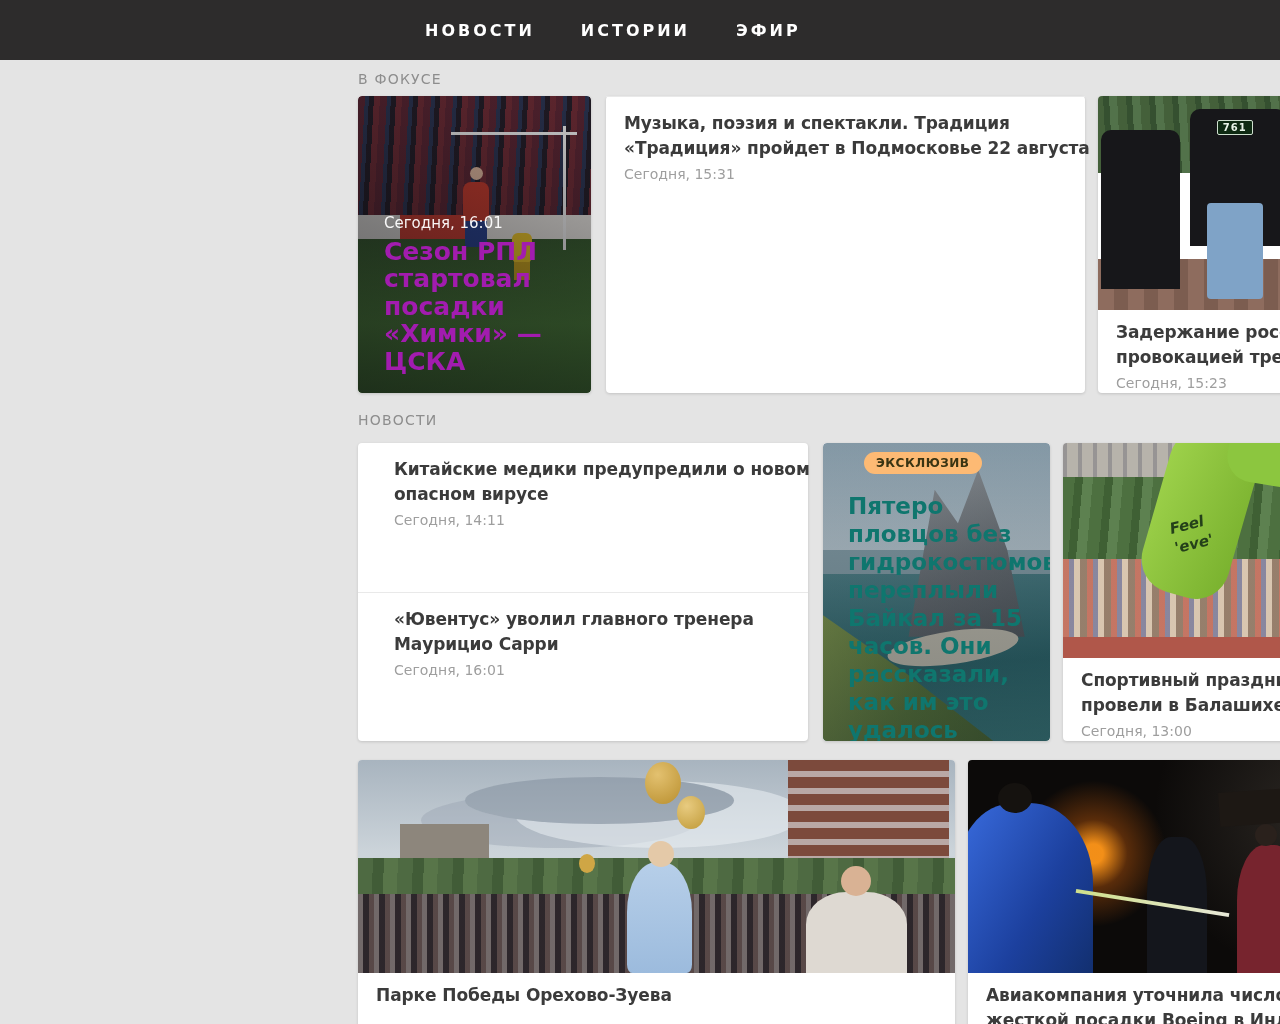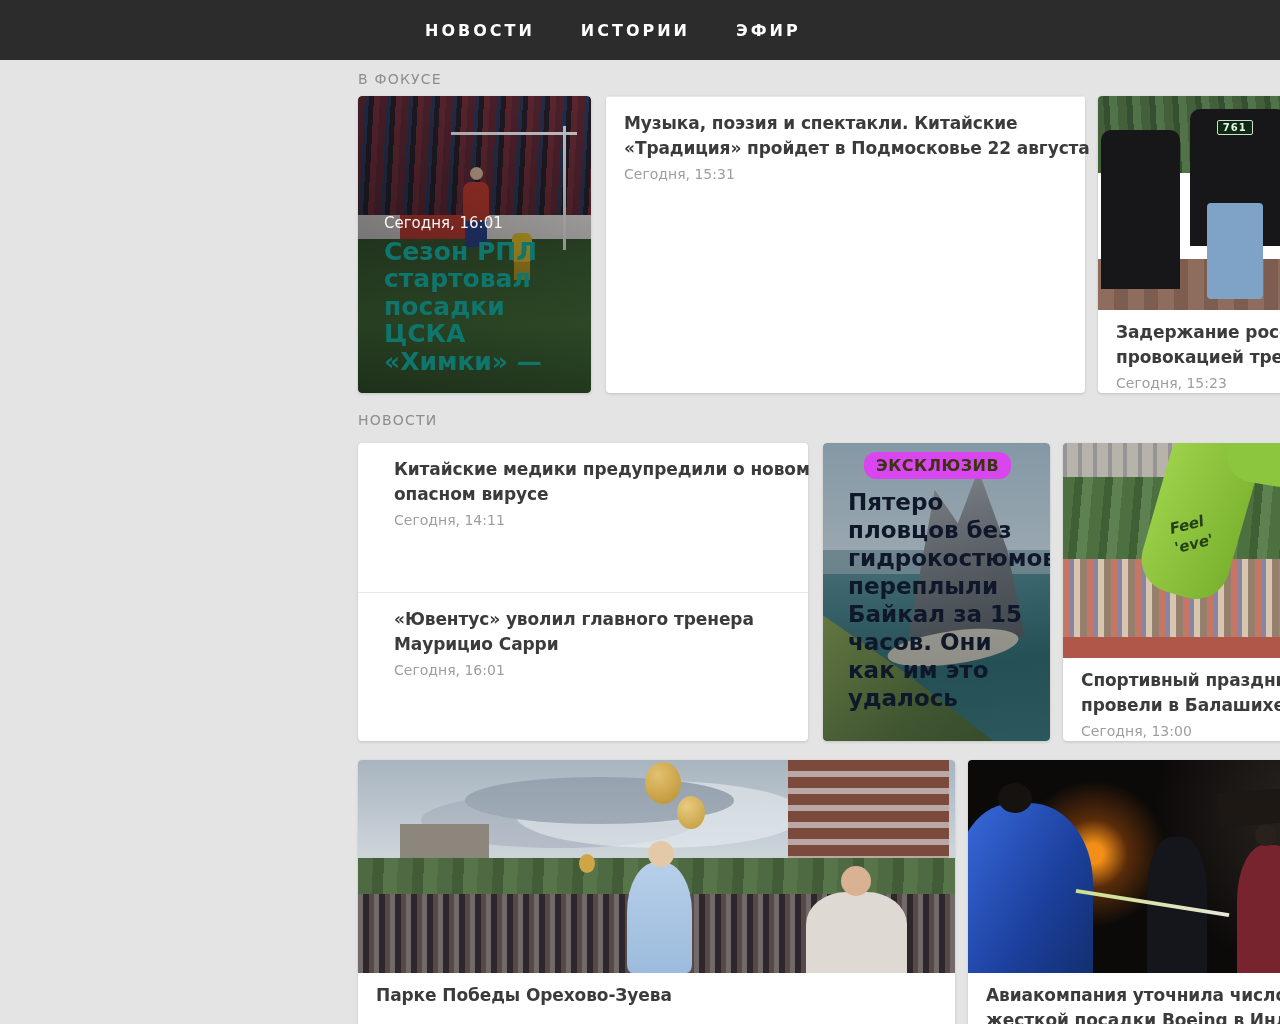--- a/index.html
+++ b/index.html
@@ -19,39 +19,39 @@
   .tl{display:block;white-space:nowrap;}
   h2,h3{margin:0;}
   .titem h3, .caption h3{font-size:17px;line-height:1.45;font-weight:700;color:#3b3b3b;letter-spacing:-0.1px;}
   .time{font-size:14px;color:#9e9e9e;margin-top:6px;}
 
   
   .featured{left:358px;top:96px;width:233px;height:297px;overflow:hidden;}
   .featured .img{bottom:0;border-radius:4px;}
   .overlay-text{position:absolute;left:26px;right:10px;bottom:18px;z-index:5;}
   .overlay-text .time{color:rgba(255,255,255,.95);font-size:15px;margin:0 0 6px 0;}
-  .otitle{color:#0f766e;font-size:25px;line-height:1.1;font-weight:700;}
+  .otitle{color:#a21caf;font-size:25px;line-height:1.1;font-weight:700;}
 
   .focus-text{left:606px;top:96px;width:479px;height:297px;}
   .titem{padding:14px 18px 0 18px;height:134px;cursor:pointer;}
   .divider{height:1px;background:#e9e9e9;margin:0;}
 
   .focus-photo{left:1098px;top:96px;width:330px;height:297px;}
   .focus-photo .img{height:214px;}
   .caption{position:absolute;left:0;right:0;bottom:0;padding:10px 18px 12px 18px;}
   .focus-photo .caption{top:214px;}
 
   
   .news-text{left:358px;top:443px;width:450px;height:298px;}
   .news-text .titem{height:135px;padding-left:36px;}
   .exclusive{left:823px;top:443px;width:227px;height:298px;overflow:hidden;}
   .exclusive .img{bottom:0;border-radius:4px;}
   .ex-content{position:absolute;left:25px;top:9px;right:0;z-index:5;}
-  .badge{display:inline-block;margin-left:16px;background:#d946ef;color:#3a3413;font-size:16px;font-weight:700;letter-spacing:.5px;padding:4px 12px;border-radius:12px;}
-  .ex-title{margin-top:9px;color:#0f172a;font-size:23px;line-height:1.22;font-weight:700;}
+  .badge{display:inline-block;margin-left:16px;background:#fdba74;color:#3a3413;font-size:12px;font-weight:700;letter-spacing:.5px;padding:4px 12px;border-radius:12px;}
+  .ex-title{margin-top:18px;color:#0f766e;font-size:23px;line-height:1.22;font-weight:700;}
   .news-photo{left:1063px;top:443px;width:330px;height:298px;}
   .news-photo .img{height:215px;}
   .news-photo .caption{top:215px;}
 
   
   .bottom-left{left:358px;top:760px;width:597px;height:330px;}
   .bottom-right{left:968px;top:760px;width:597px;height:330px;}
   .bottom-left .img,.bottom-right .img{height:213px;}
   .bottom-left .caption,.bottom-right .caption{top:213px;}
 
@@ -152,31 +152,31 @@
       <div class="fb-keeper"></div>
       <div class="fb-keeperlegs"></div>
       <div class="fb-shade"></div>
     </div>
     <div class="overlay-text">
       <div class="time">Сегодня, 16:01</div>
       <h2 class="otitle">
           <span class="tl">Сезон РПЛ</span>
           <span class="tl">стартовал</span>
           <span class="tl">посадки</span>
+          <span class="tl">«Химки» —</span>
           <span class="tl">ЦСКА</span>
-          <span class="tl">«Химки» —</span>
         </h2>
     </div>
   </article>
 
   <div class="card focus-text">
     <div class="divider"></div>
     <article class="titem">
       <h3>
-          <span class="tl">Музыка, поэзия и спектакли. Китайские</span>
+          <span class="tl">Музыка, поэзия и спектакли. Традиция</span>
           <span class="tl">«Традиция» пройдет в Подмосковье 22 августа</span>
         </h3>
       <div class="time">Сегодня, 15:31</div>
     </article>
   </div>
 
   <article class="card focus-photo">
     <div class="img">
       <div class="rt-trees"></div>
       <div class="rt-pave"></div>
@@ -228,20 +228,21 @@
     </div>
     <div class="ex-content">
       <span class="badge">ЭКСКЛЮЗИВ</span>
       <h2 class="ex-title">
           <span class="tl">Пятеро</span>
           <span class="tl">пловцов без</span>
           <span class="tl">гидрокостюмов</span>
           <span class="tl">переплыли</span>
           <span class="tl">Байкал за 15</span>
           <span class="tl">часов. Они</span>
+          <span class="tl">рассказали,</span>
           <span class="tl">как им это</span>
           <span class="tl">удалось</span>
         </h2>
     </div>
   </article>
 
   <article class="card news-photo">
     <div class="img">
       <div class="ar-bld"></div>
       <div class="ar-win"></div>

